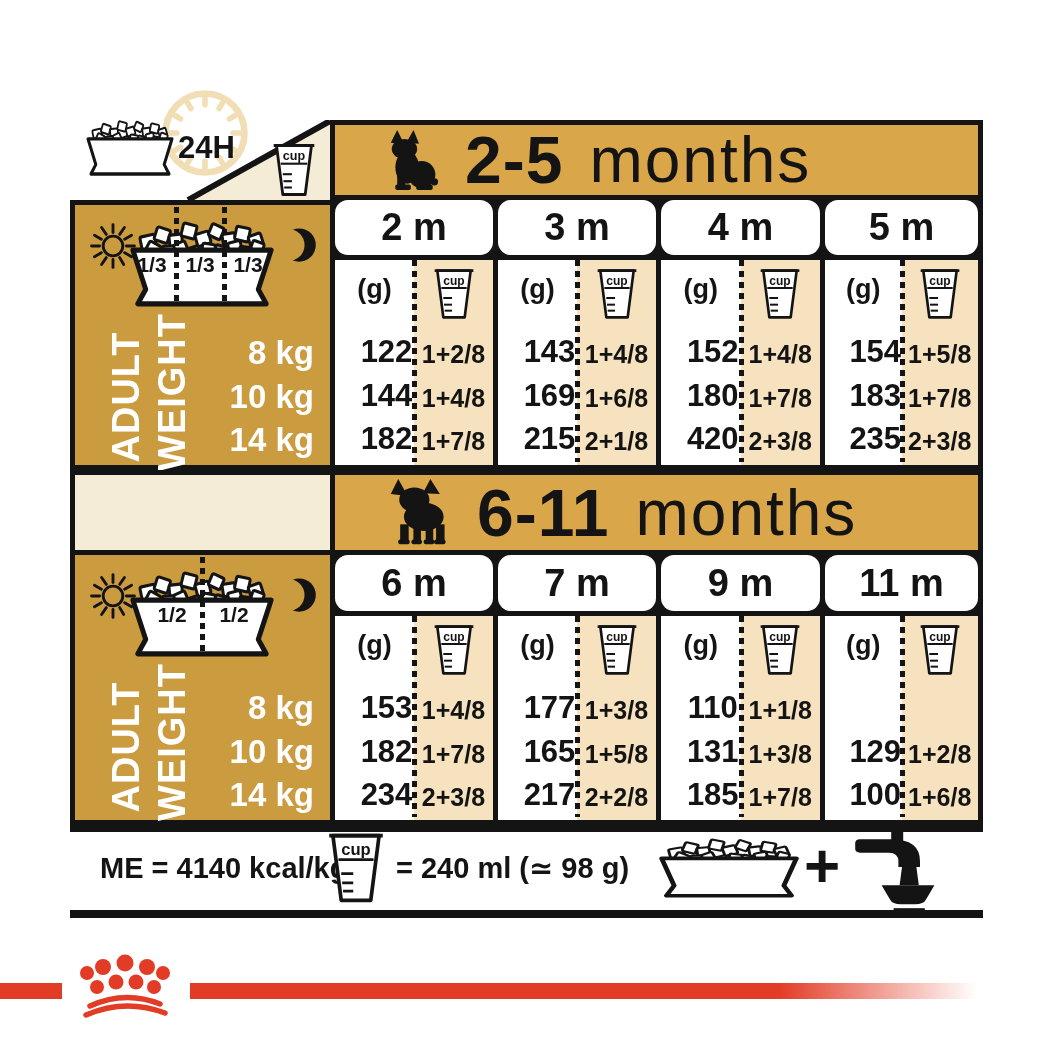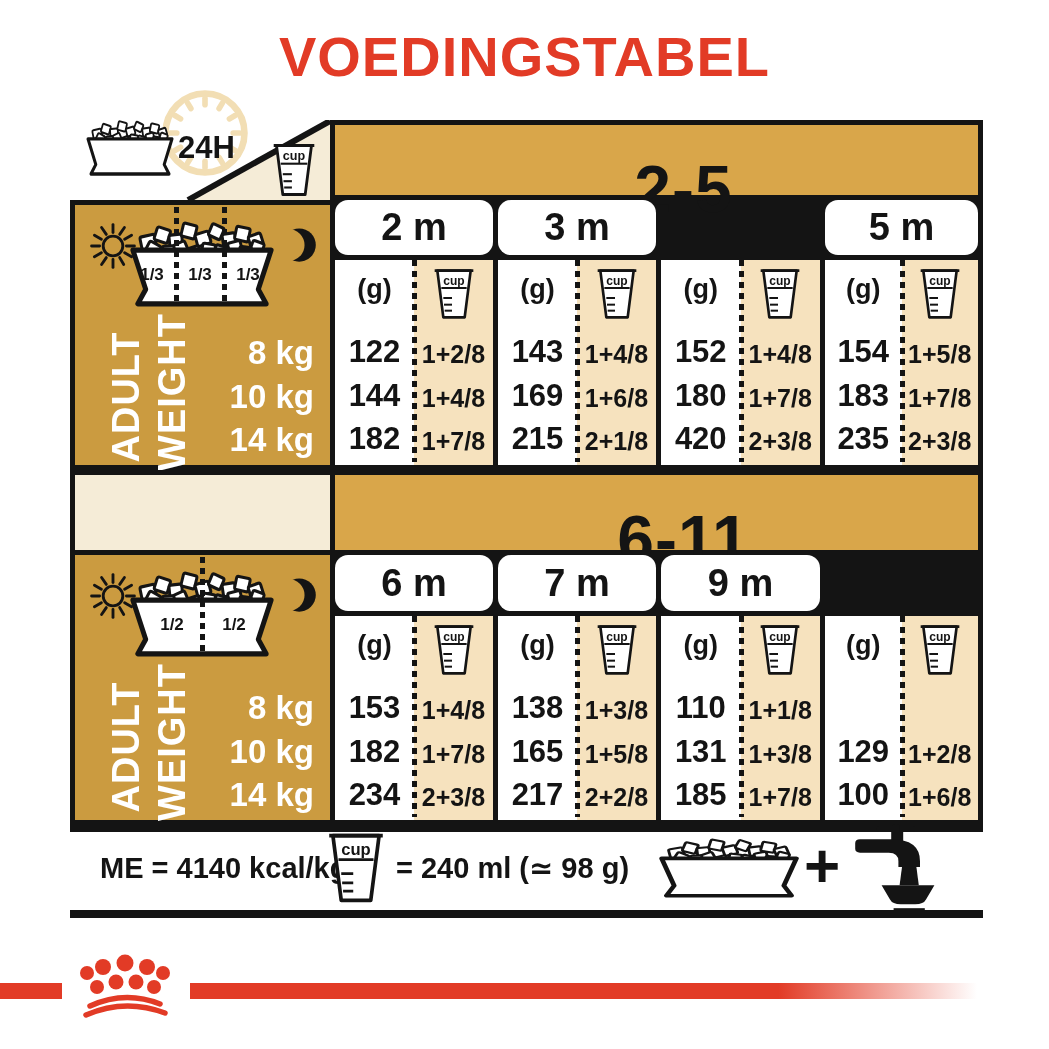--- a/index.html
+++ b/index.html
@@ -13,37 +13,37 @@
   #blkA{left:70px;top:120px;width:913px;height:350px;}
   #blkB{left:70px;top:470px;width:913px;height:355px;}
   .tl{position:absolute;left:0;top:0;width:260px;height:80px;background:#fff;}
   .tl svg{position:absolute;}
   .clocksvg{left:88px;top:-34px;width:94px;height:94px;}
   .bowltl{left:12px;top:-4px;width:96px;height:62px;}
   .trisvg{left:0;top:0;width:260px;height:80px;}
   .h24{position:absolute;left:108px;top:-2px;font-size:31px;font-weight:700;margin-top:12px;}
   .creamtl{position:absolute;left:5px;top:5px;width:255px;height:75px;background:#F5ECD7;}
   .bar{position:absolute;left:265px;top:5px;width:643px;height:70px;background:#D9A64A;
-       display:flex;align-items:center;gap:26px;padding-left:54px;box-sizing:border-box;flex-direction:column;}
+       display:flex;align-items:center;gap:26px;padding-left:54px;box-sizing:border-box;}
   #blkB .bar{height:75px;}
   .dog1{width:50px;height:62px;}
   .dog2{width:62px;height:68px;}
   .age{font-size:66px;font-weight:700;letter-spacing:1px;}
   .mw{font-size:64px;font-weight:400;letter-spacing:2px;}
   .panel{position:absolute;left:5px;top:85px;width:255px;height:260px;background:#CB9B40;}
   #blkB .panel{height:265px;}
   .panel svg{position:absolute;}
   .sunsvg{left:13px;top:16px;width:50px;height:50px;}
   .moonsvg{left:204px;top:18px;width:38px;height:44px;}
   .pbowl{left:48px;top:10px;width:158px;height:95px;}
   .dotv{position:absolute;width:5px;
         background-image:repeating-linear-gradient(to bottom,#141414 0 6px,transparent 6px 11px);}
   .pd{top:2px;height:96px;}
   .pd1{left:99px;} .pd2{left:147px;} .pdc{left:125px;}
-  .frac{position:absolute;top:60px;width:44px;text-align:center;font-size:17px;font-weight:700;}
+  .frac{position:absolute;top:48px;width:44px;text-align:center;font-size:21px;font-weight:700;}
   .fA0{left:55px;} .fA1{left:103px;} .fA2{left:151px;}
   .fB0{left:75px;} .fB1{left:137px;}
   .vert{position:absolute;width:150px;height:40px;display:flex;align-items:center;justify-content:center;
         transform:rotate(-90deg);font-size:38px;font-weight:700;color:#fff;letter-spacing:1px;}
   .vA{left:-24px;top:172px;} .vW{left:22px;top:167px;}
   .wlab{position:absolute;right:16px;width:140px;height:34px;line-height:34px;text-align:right;
         font-size:33px;font-weight:700;color:#fff;}
   #blkA .w0{top:131px;} #blkA .w1{top:175px;} #blkA .w2{top:218px;}
   #blkB .w0{top:136px;} #blkB .w1{top:180px;} #blkB .w2{top:223px;}
   
@@ -53,21 +53,21 @@
   .bcell{position:absolute;top:140px;height:205px;background:#fff;}
   #blkB .bcell{top:146px;height:204px;}
   .c0{left:265px;width:158px;} .c1{left:428px;width:158px;}
   .c2{left:591px;width:159px;} .c3{left:755px;width:153px;align-items:center;}
   .tanhalf{position:absolute;left:50%;right:0;top:0;bottom:0;background:#F6E2BE;}
   .colline{left:calc(50% - 2px);top:0;bottom:3px;}
   .gunit{position:absolute;left:0;width:50%;top:14px;text-align:center;font-size:27px;font-weight:700;}
   .cupbox{position:absolute;left:50%;width:50%;top:7px;height:56px;display:flex;justify-content:center;}
   .cupbox svg{width:40px;height:54px;}
   .gv,.cv{position:absolute;height:32px;line-height:32px;text-align:center;}
-  .gv{left:0;width:50%;font-size:31px;font-weight:700;}
+  .gv{left:0;width:50%;font-size:31px;font-weight:700;padding-left:12px;}
   .cv{left:50%;width:50%;font-size:25px;font-weight:700;padding-top:2px;box-sizing:border-box;}
   .r0{top:76px;} .r1{top:120px;} .r2{top:163px;}
   
   .band{position:absolute;left:70px;width:913px;background:#141414;}
   #bandtop{top:825px;height:7px;} #bandbot{top:910px;height:8px;}
   .ftext{position:absolute;font-size:29px;font-weight:700;height:36px;line-height:36px;}
   #metext{left:100px;top:850px;}
   #eqtext{left:396px;top:850px;}
   #fcup{position:absolute;left:326px;top:832px;width:60px;height:72px;}
   #fbowl{position:absolute;left:652px;top:834px;width:154px;height:66px;}
@@ -223,21 +223,20 @@
     <g stroke="#E23B26" stroke-width="5.5" fill="none" stroke-linecap="round">
       <path d="M28 58 Q63 42 98 56"></path>
       <path d="M24 67 Q63 50 103 65"></path>
     </g>
   </symbol>
 </defs>
 </svg>
 
 <div id="canvas">
 
-  <div class="title">VOEDINGSTABEL</div>
 
   <div class="blk" id="blkA">
     <div class="tl">
       <svg class="clocksvg" viewBox="0 0 100 100">
           <use href="#sym-clock"></use>
         </svg>
       <svg class="trisvg" viewBox="0 0 260 80">
         <polygon points="118,80 260,80 260,1" fill="#F5ECD7"></polygon>
         <line x1="118" y1="80" x2="260" y2="1" stroke="#141414" stroke-width="6"></line>
         <use href="#sym-cup" x="203" y="22" width="42" height="56"></use>
@@ -277,20 +276,23 @@
       <div class="wlab w1">10 kg</div>
       <div class="wlab w2">14 kg</div>
     </div>
 
     <div class="hcell c0">
         <span class="mh">2 m</span>
       </div>
     <div class="hcell c1">
         <span class="mh">3 m</span>
       </div>
+    <div class="hcell c2">
+        <span class="mh">4 m</span>
+      </div>
     <div class="hcell c3">
         <span class="mh">5 m</span>
       </div>
 
     <div class="bcell c0">
       <div class="tanhalf"></div>
       <div class="dotv colline"></div>
       <div class="gunit">(g)</div>
       <div class="cupbox">
           <svg viewBox="0 0 60 78">
@@ -387,20 +389,23 @@
 
     <div class="hcell c0">
         <span class="mh">6 m</span>
       </div>
     <div class="hcell c1">
         <span class="mh">7 m</span>
       </div>
     <div class="hcell c2">
         <span class="mh">9 m</span>
       </div>
+    <div class="hcell c3">
+        <span class="mh">11 m</span>
+      </div>
 
     <div class="bcell c0">
       <div class="tanhalf"></div>
       <div class="dotv colline"></div>
       <div class="gunit">(g)</div>
       <div class="cupbox">
           <svg viewBox="0 0 60 78">
             <use href="#sym-cup"></use>
           </svg>
         </div>
@@ -413,21 +418,21 @@
     </div>
     <div class="bcell c1">
       <div class="tanhalf"></div>
       <div class="dotv colline"></div>
       <div class="gunit">(g)</div>
       <div class="cupbox">
           <svg viewBox="0 0 60 78">
             <use href="#sym-cup"></use>
           </svg>
         </div>
-      <div class="gv r0">138</div>
+      <div class="gv r0">177</div>
       <div class="gv r1">165</div>
       <div class="gv r2">217</div>
       <div class="cv r0">1+3/8</div>
       <div class="cv r1">1+5/8</div>
       <div class="cv r2">2+2/8</div>
     </div>
     <div class="bcell c2">
       <div class="tanhalf"></div>
       <div class="dotv colline"></div>
       <div class="gunit">(g)</div>

